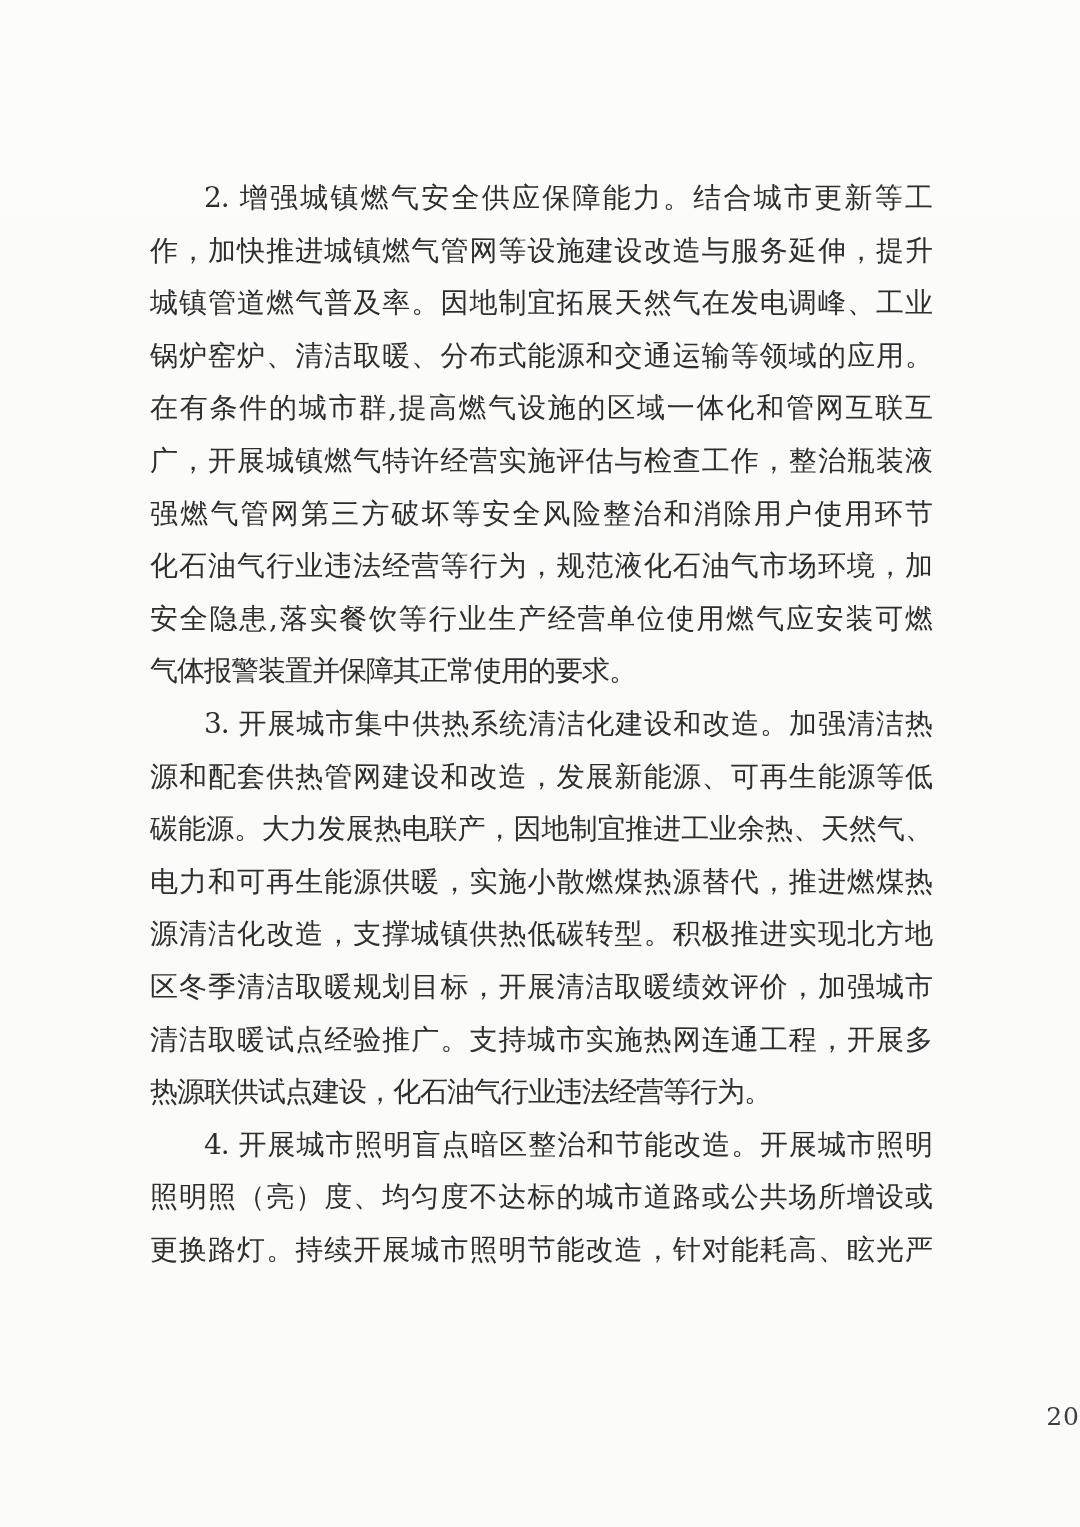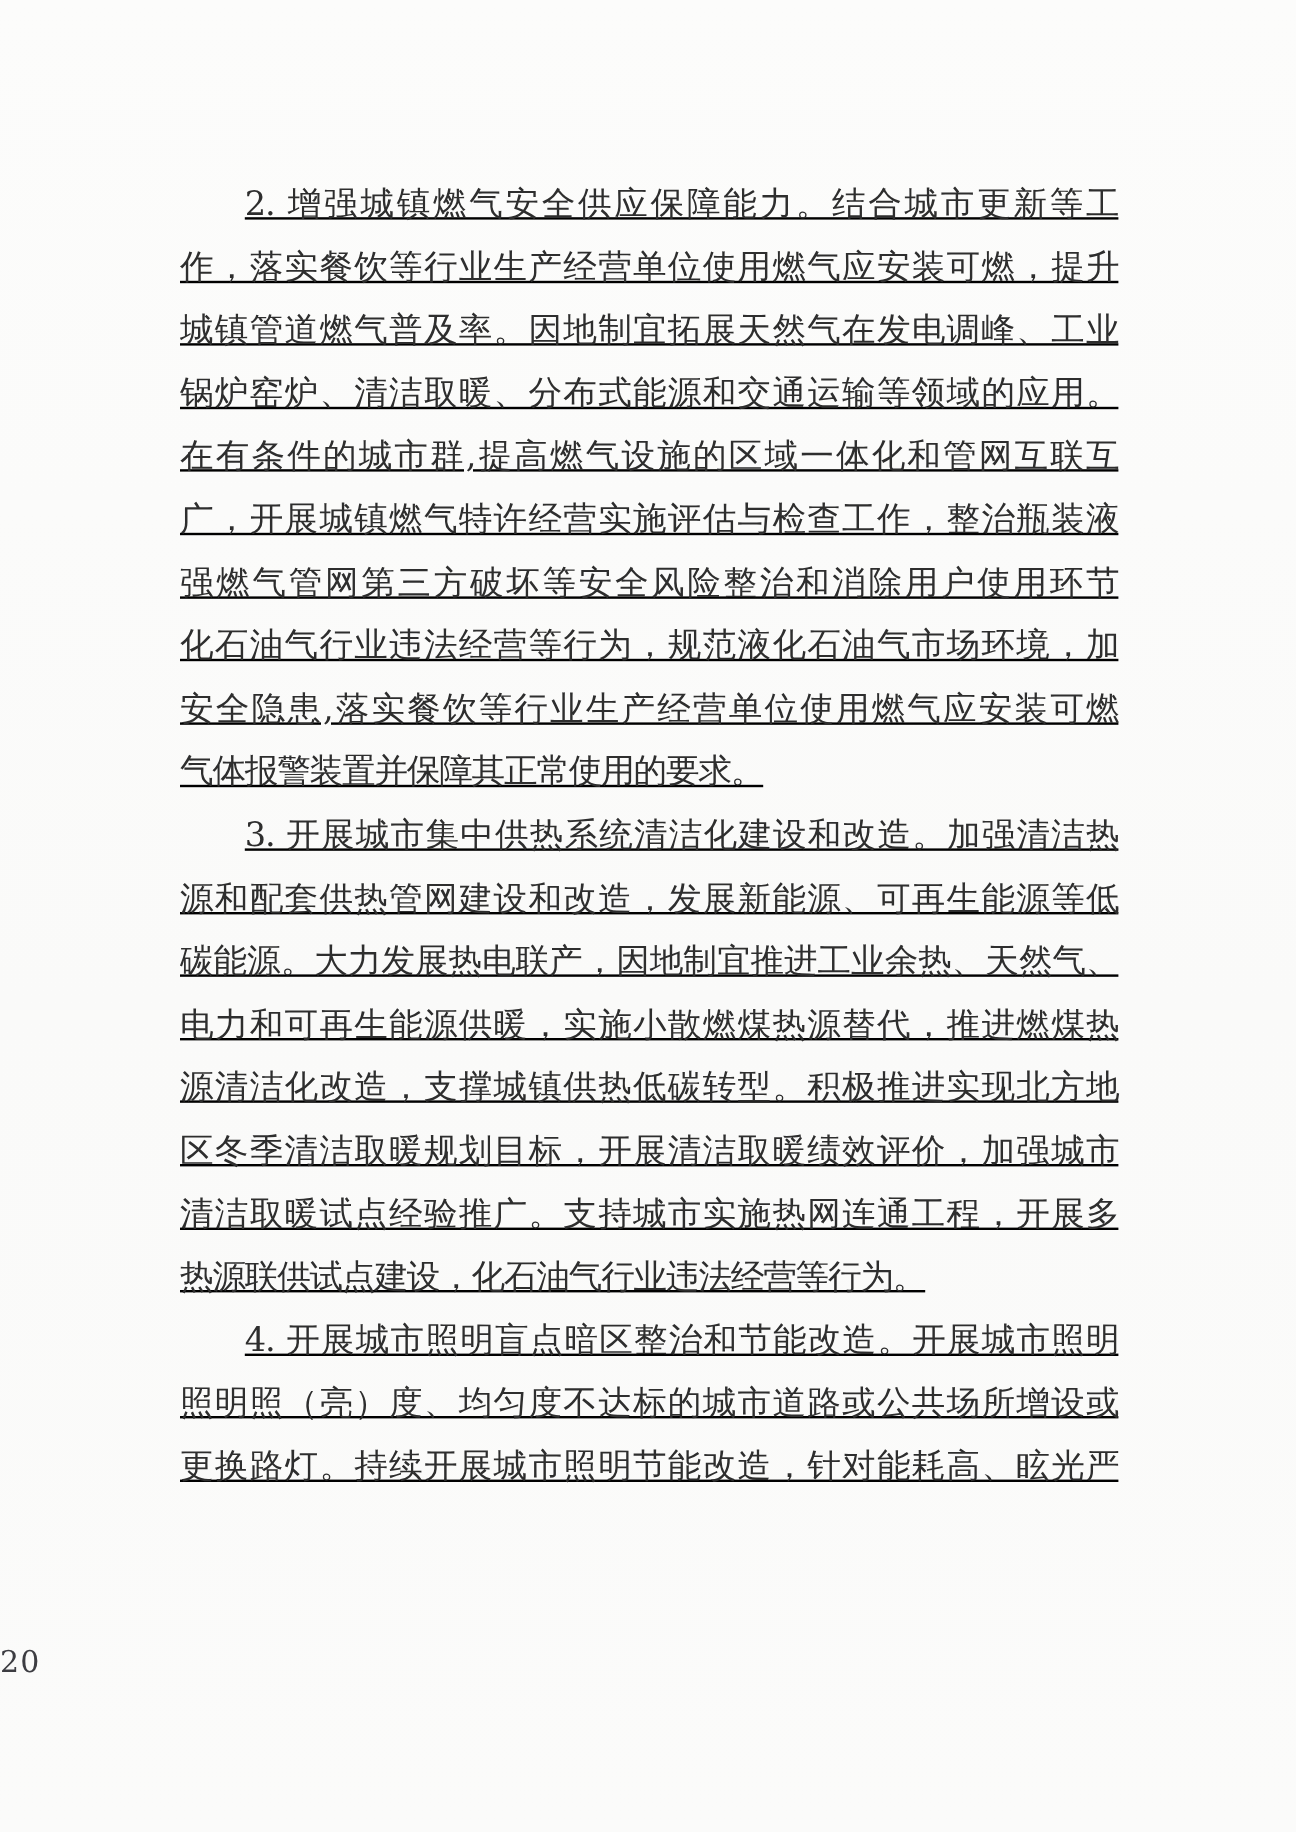--- a/index.html
+++ b/index.html
@@ -16,23 +16,22 @@
   }
   
   .scan-surface {
     position: absolute;
     inset: 0;
     background: linear-gradient(180deg, #fcfcfb 0%, #fafaf9 55%, #fbfbfa 100%);
   }
   .text-block {
     position: absolute;
     left: 150px;
-    top: 144px;
+    top: 172px;
     width: 782px;
-    text-decoration: underline;
   }
   .paragraph {
     margin: 0;
     padding: 0;
   }
   .line {
     font-size: 28px;
     line-height: 52.6px;
     letter-spacing: -1px;
     color: #2e2e2e;
@@ -44,39 +43,39 @@
   }
   .line.indent {
     text-indent: 54px;
   }
   .line.pend {
     text-align-last: left;
     -moz-text-align-last: left;
   }
   .page-number {
     position: absolute;
-    top: 1370px;
+    top: 1402px;
     left: 0;
     width: 100%;
-    text-align: left;
+    text-align: right;
     font-size: 25px;
     letter-spacing: 1px;
     color: #3d3d42;
     font-family: "DejaVu Serif", serif;
   }
 </style>
 </head>
 <body>
 
 <div class="scan-surface"></div>
 
 <div class="text-block">
     <div class="paragraph">
       <div class="line indent">2. 增强城镇燃气安全供应保障能力。结合城市更新等工</div>
-      <div class="line">作，落实餐饮等行业生产经营单位使用燃气应安装可燃，提升</div>
+      <div class="line">作，加快推进城镇燃气管网等设施建设改造与服务延伸，提升</div>
       <div class="line">城镇管道燃气普及率。因地制宜拓展天然气在发电调峰、工业</div>
       <div class="line">锅炉窑炉、清洁取暖、分布式能源和交通运输等领域的应用。</div>
       <div class="line">在有条件的城市群,提高燃气设施的区域一体化和管网互联互</div>
       <div class="line">广，开展城镇燃气特许经营实施评估与检查工作，整治瓶装液</div>
       <div class="line">强燃气管网第三方破坏等安全风险整治和消除用户使用环节</div>
       <div class="line">化石油气行业违法经营等行为，规范液化石油气市场环境，加</div>
       <div class="line">安全隐患,落实餐饮等行业生产经营单位使用燃气应安装可燃</div>
       <div class="line pend">气体报警装置并保障其正常使用的要求。</div>
     </div>
     <div class="paragraph">

